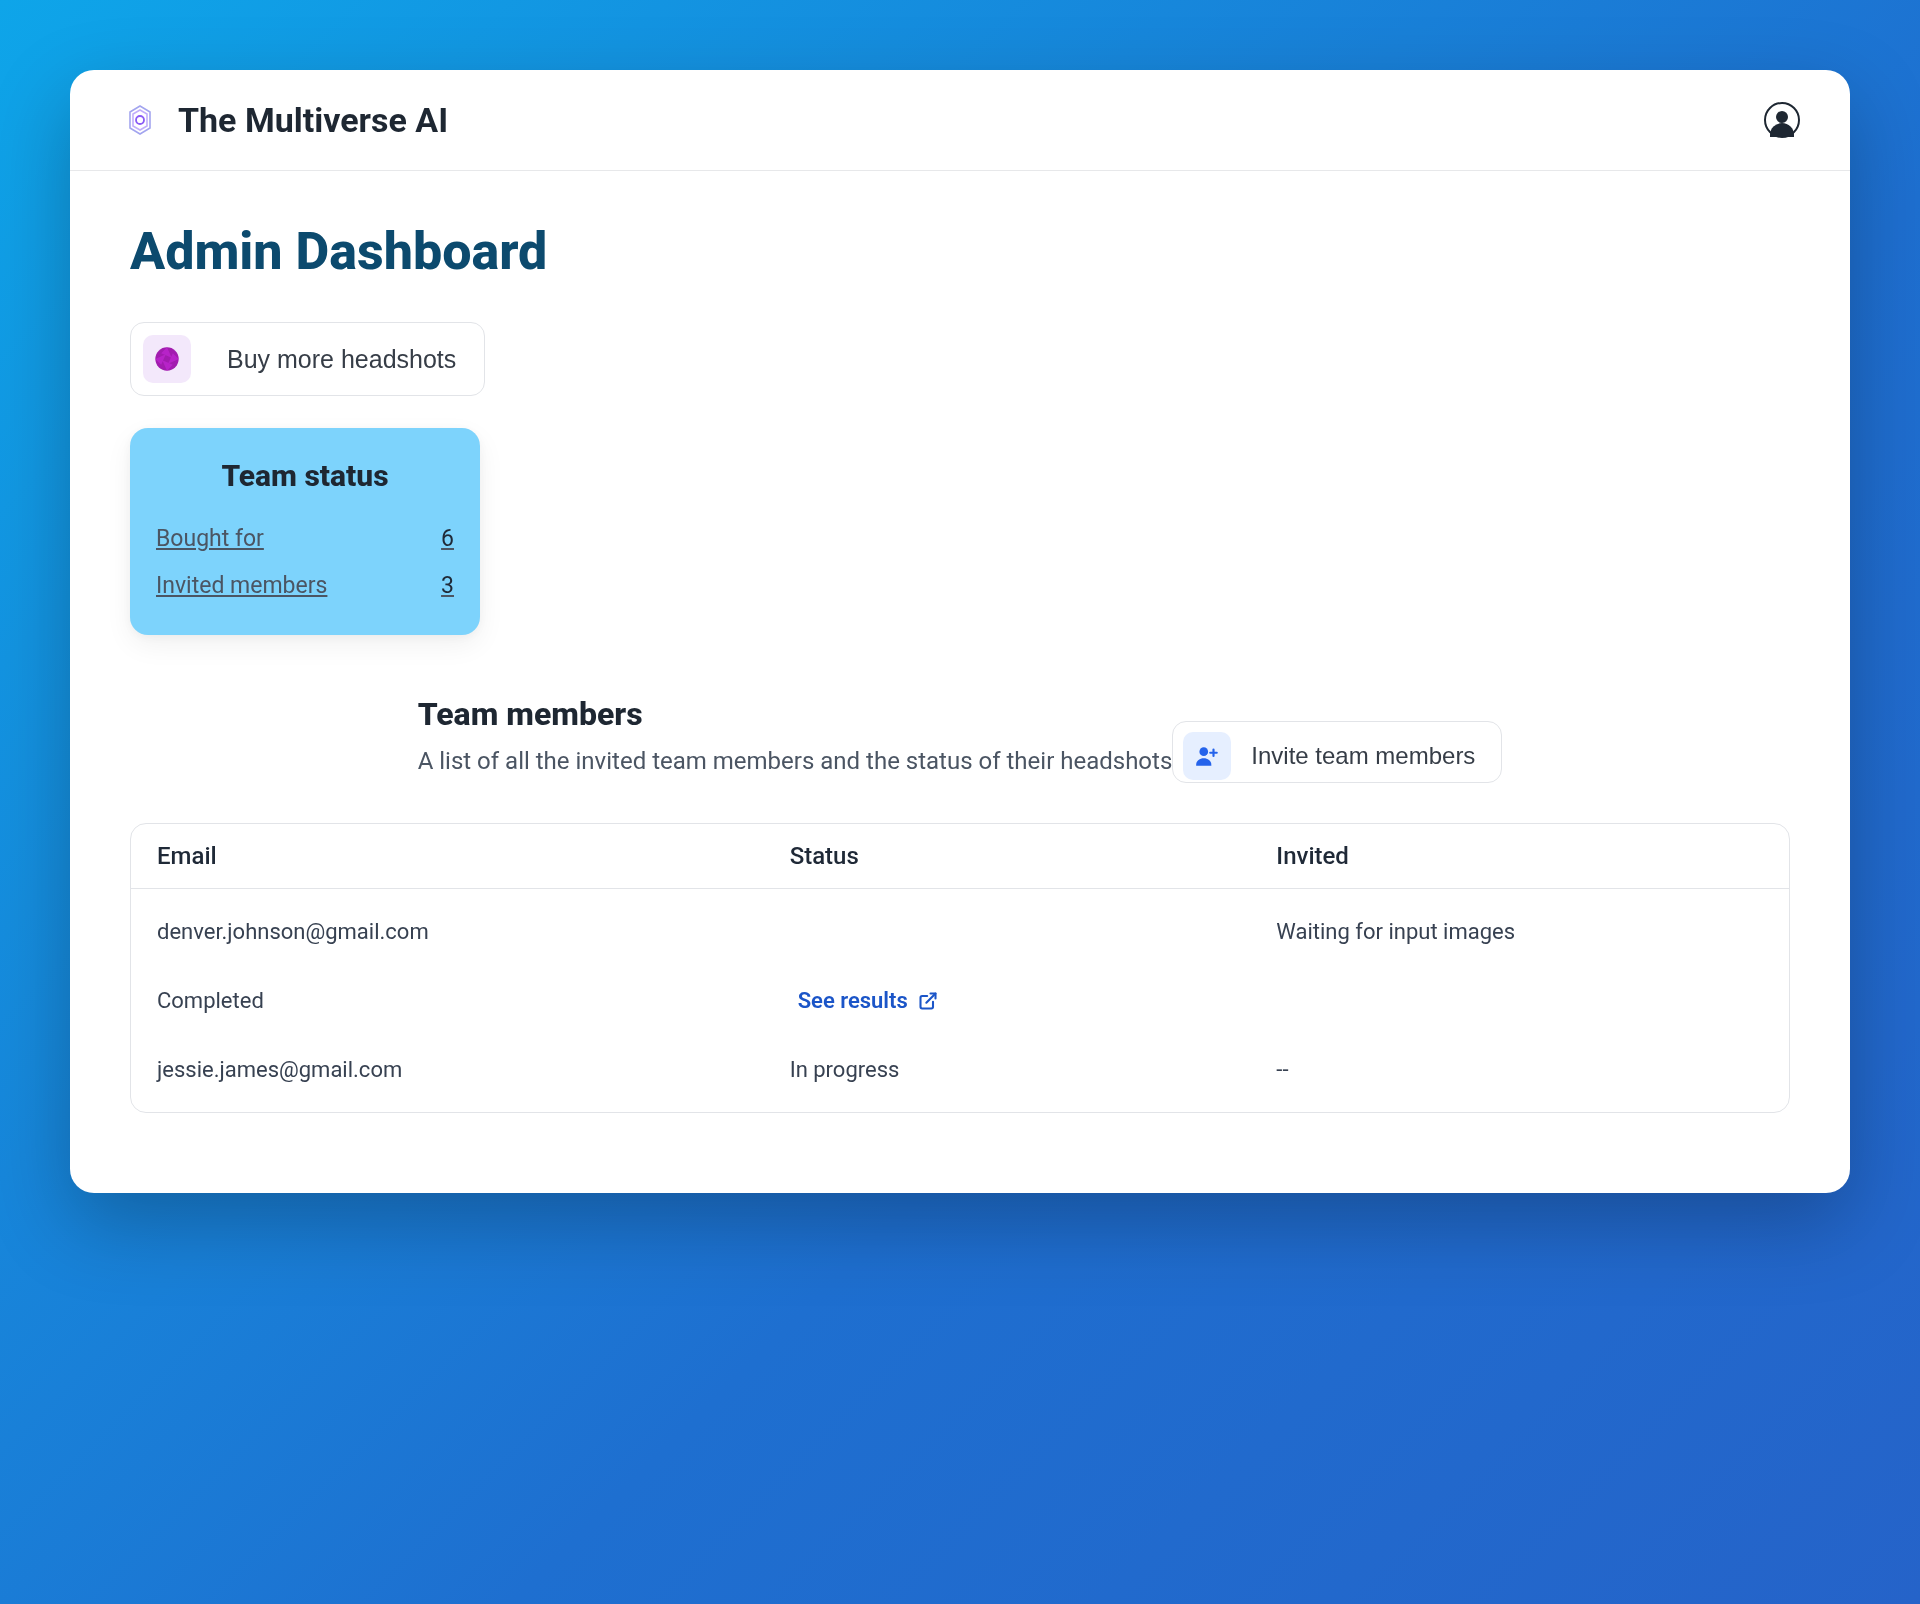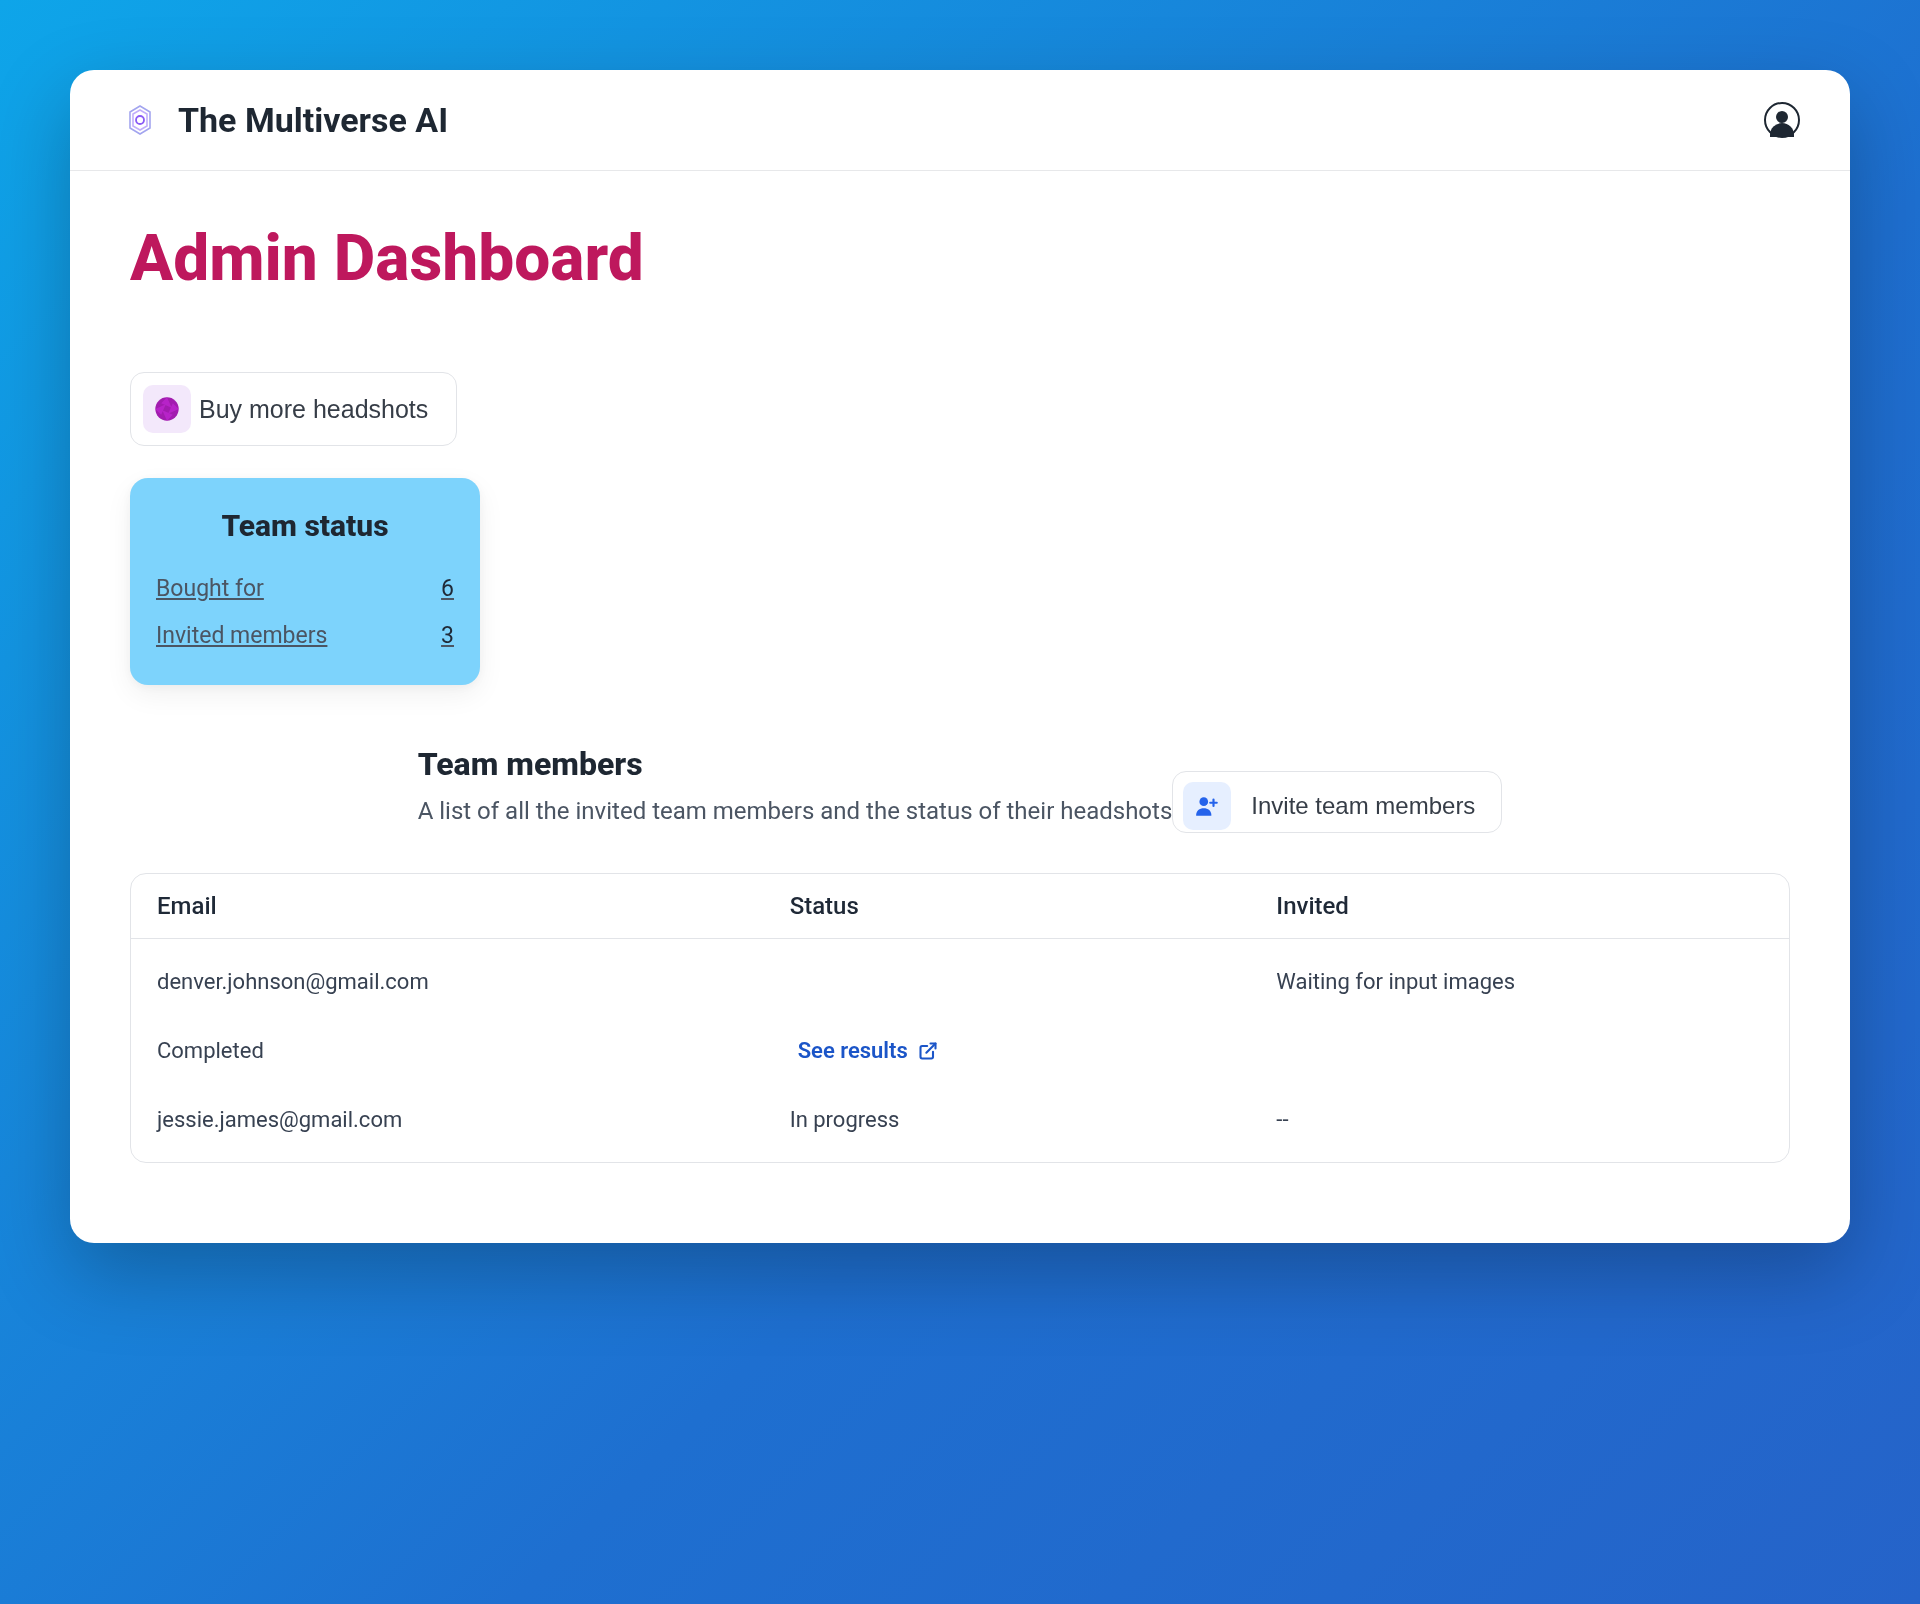--- a/index.html
+++ b/index.html
@@ -65,38 +65,37 @@
       bottom: -1px;
       width: 24px;
       height: 14px;
       background: #1e2732;
       border-radius: 14px 14px 0 0;
     }
     .content {
       padding: 50px 60px 80px 60px;
     }
     .page-title {
-      font-size: 64px;
+      font-size: 52px;
       font-weight: 800;
-      color: #be185d;
+      color: #0c4a6e;
       margin-bottom: 40px;
     }
     .action-button {
       display: inline-flex;
       align-items: center;
-      gap: 8px;
+      gap: 36px;
       padding: 12px 28px 12px 12px;
       border: 1px solid #e2e4e8;
       border-radius: 14px;
       background: #ffffff;
       font-size: 25px;
       font-weight: 500;
       color: #363d47;
       cursor: pointer;
-      margin-top: 36px;
     }
     .icon-tile {
       width: 48px;
       height: 48px;
       border-radius: 10px;
       display: flex;
       align-items: center;
       justify-content: center;
     }
     .icon-tile.purple {

